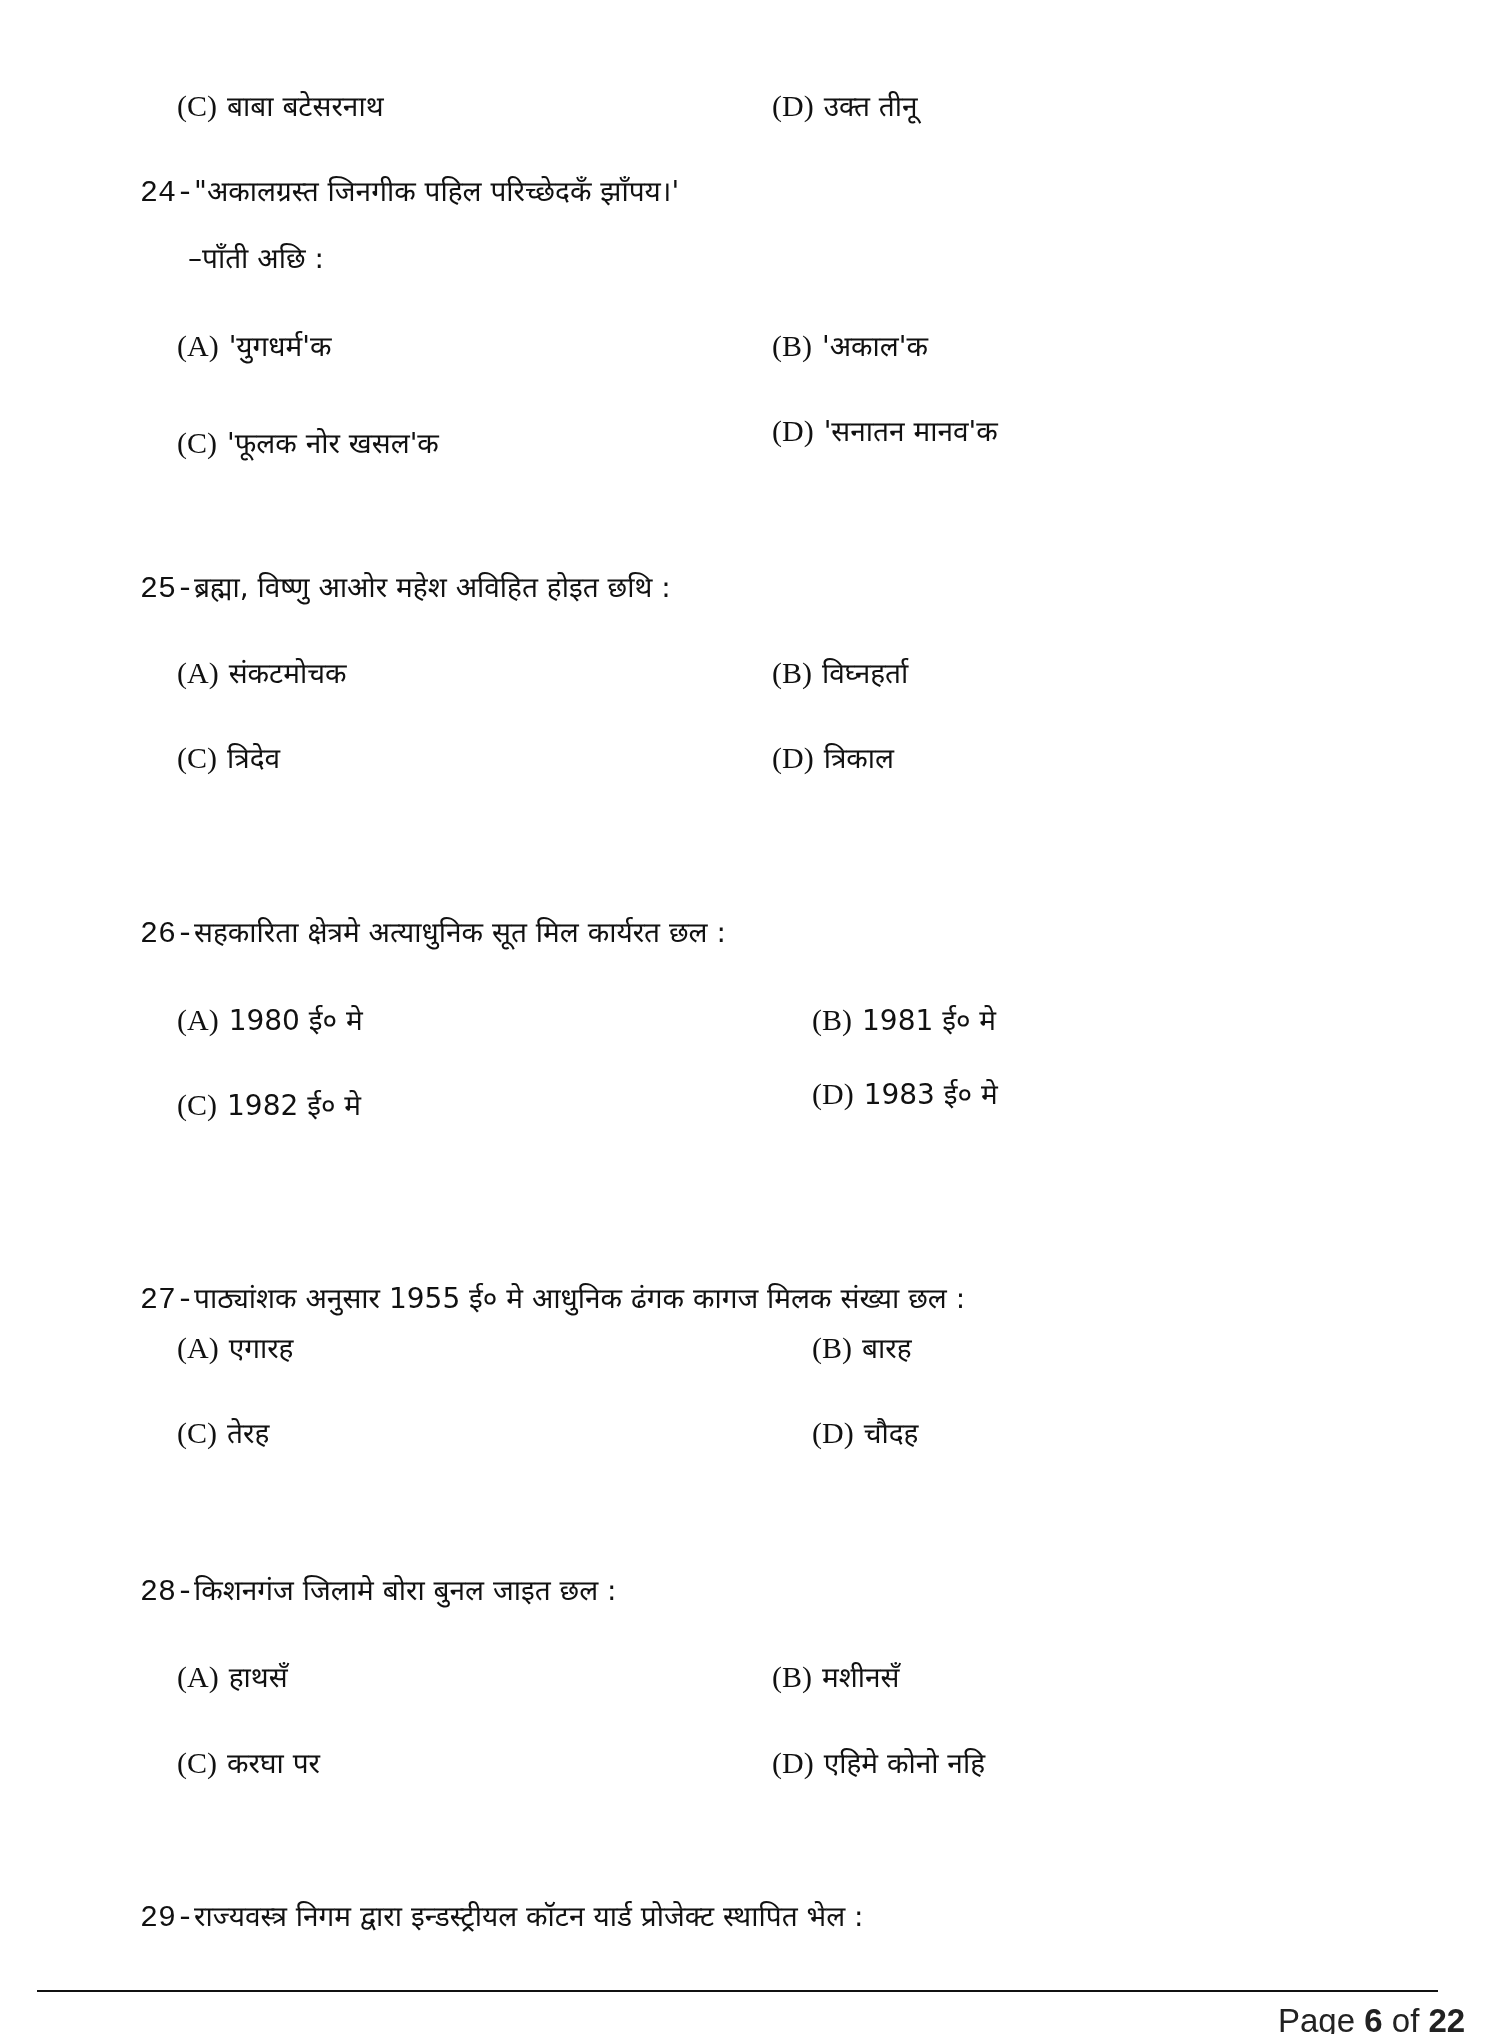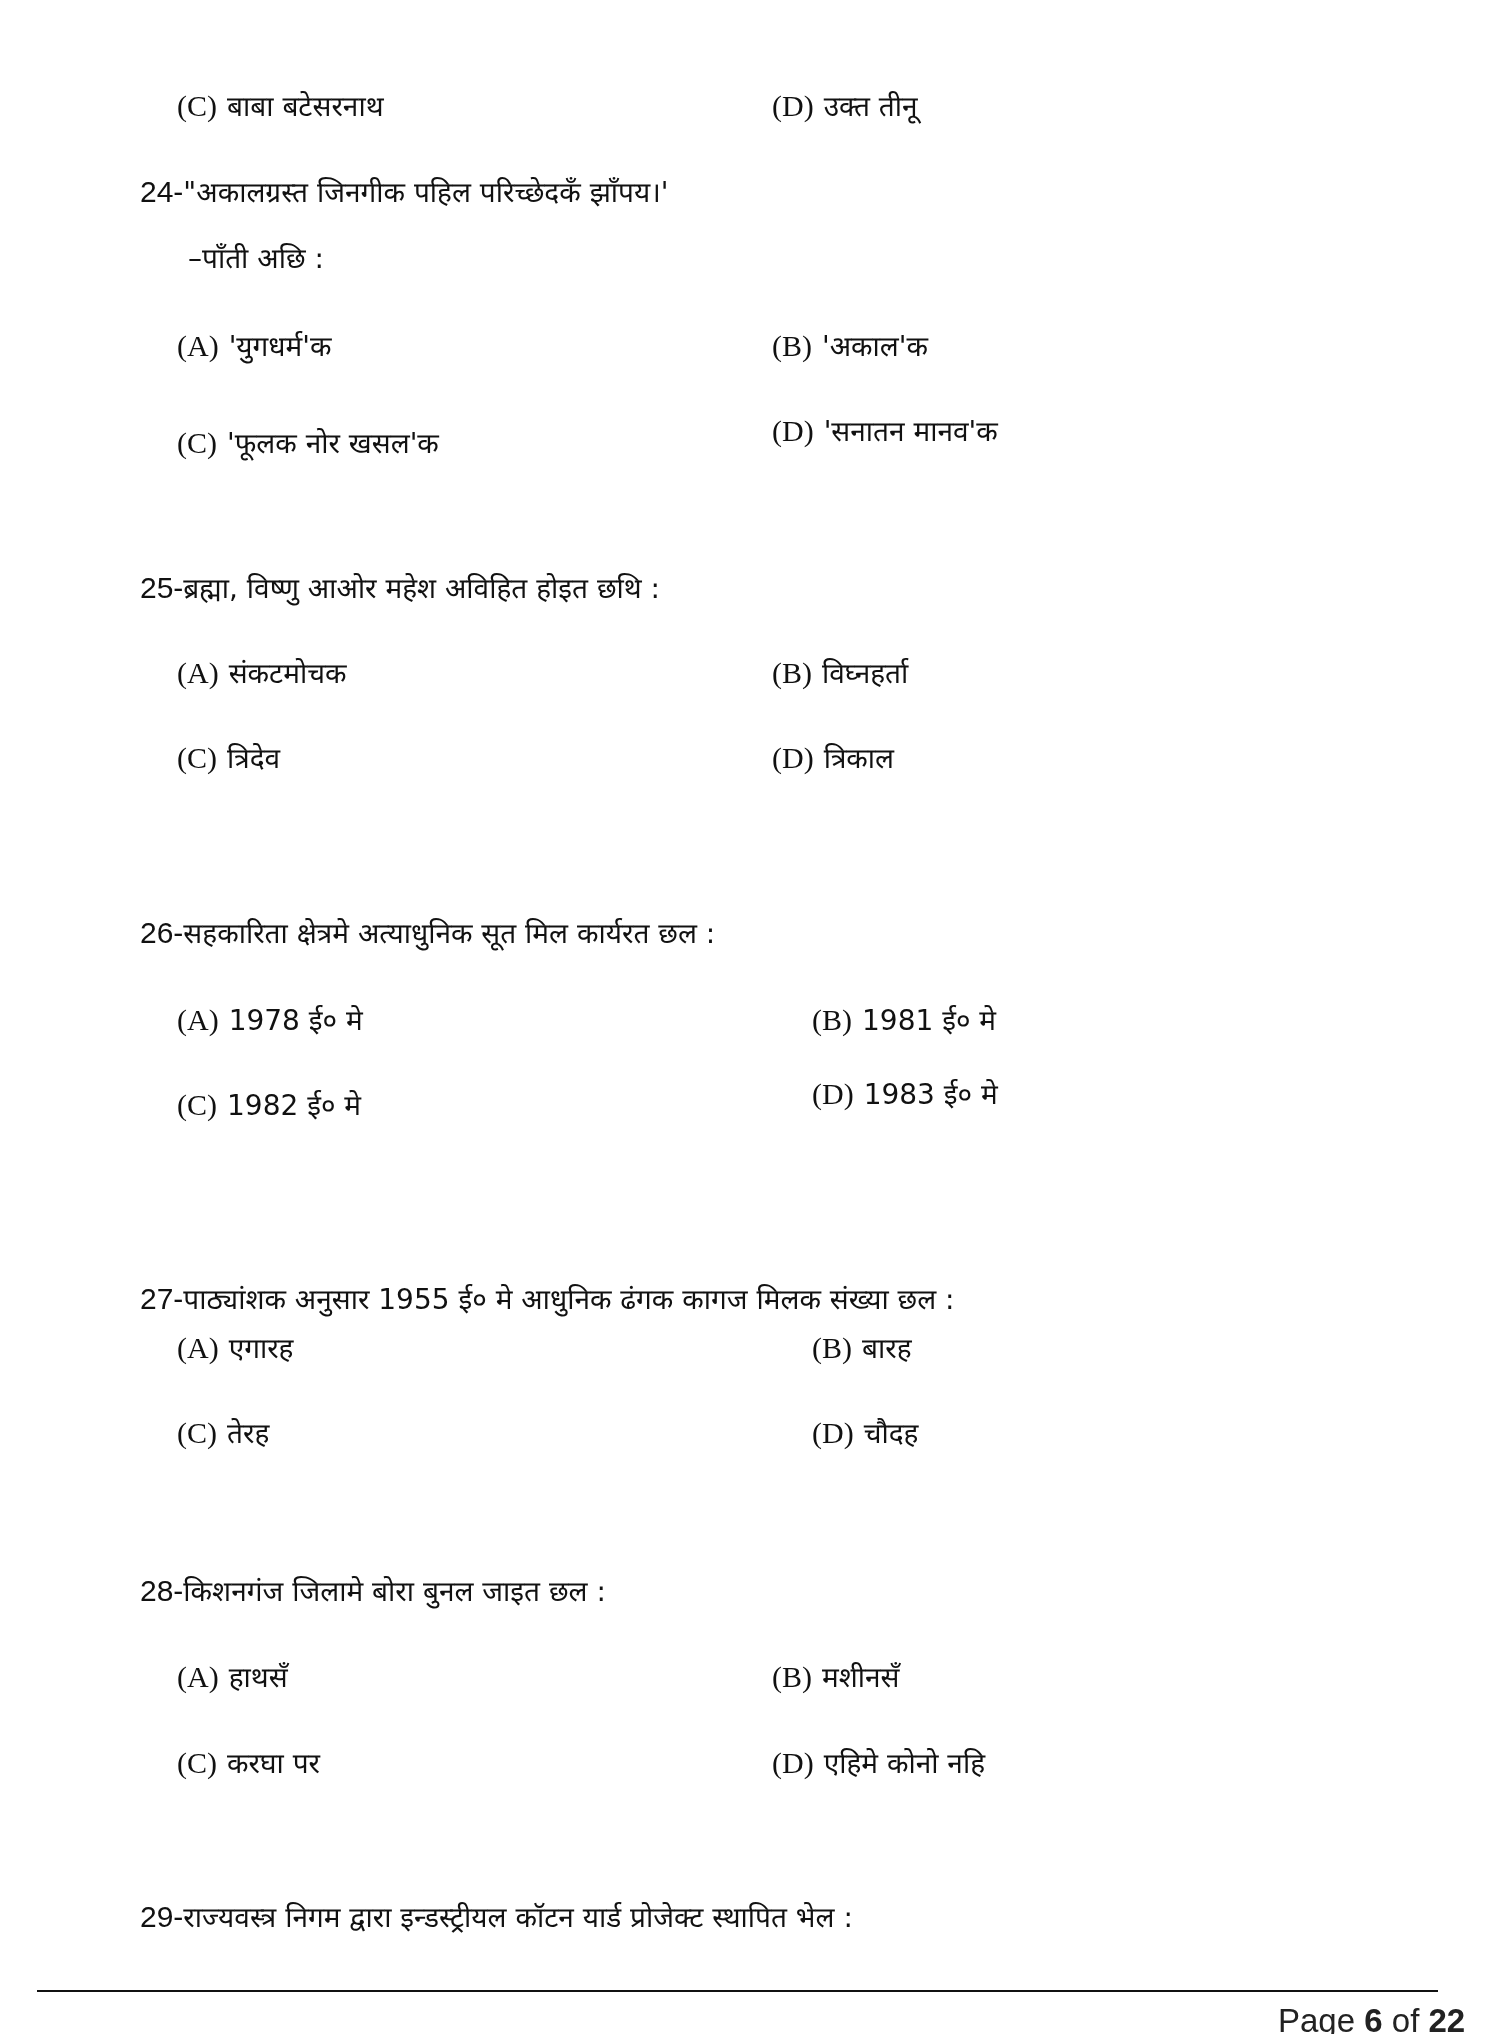--- a/index.html
+++ b/index.html
@@ -7,21 +7,21 @@
          font-family: "Liberation Serif", "DejaVu Serif", serif; color: #111; }
   .line { position: absolute; white-space: nowrap; font-size: 30px; line-height: 32px;
           transform: translateY(-50%); }
   .q { left: 140px; }
   .sub { left: 188px; text-align: right; }
   .optA { left: 177px; }
   .optB { left: 772px; text-align: center; }
   .optB2 { left: 812px; }
   .lbl { font-family: "Liberation Serif", serif; margin-right: 10px; }
   .txt { font-family: "DejaVu Sans", sans-serif; font-size: 28px; }
-  .qnum { font-family: Liberation Sans, sans-serif; }
+  .qnum { font-family: Liberation Mono, monospace; }
   .footer-rule { position: absolute; left: 37px; top: 1990px; width: 1401px; height: 2px; background: #111; }
   .page-num { position: absolute; left: 1278px; top: 2002px; font-family: "Liberation Sans", sans-serif;
               font-size: 33px; color: #222; white-space: nowrap; }
   .page-num b { font-weight: bold; }
 </style>
 </head>
 <body>
 
 <div class="line optA" style="top:106px">
   <span class="lbl">(C)</span><span class="txt">बाबा बटेसरनाथ</span>
@@ -62,21 +62,21 @@
   <span class="lbl">(C)</span><span class="txt">त्रिदेव</span>
 </div>
 <div class="line optB" style="top:758px">
   <span class="lbl">(D)</span><span class="txt">त्रिकाल</span>
 </div>
 
 <div class="line q" style="top:933px">
   <span class="qnum">26-</span><span class="txt">सहकारिता क्षेत्रमे अत्याधुनिक सूत मिल कार्यरत छल :</span>
 </div>
 <div class="line optA" style="top:1020px">
-  <span class="lbl">(A)</span><span class="txt">1978 ई० मे</span>
+  <span class="lbl">(A)</span><span class="txt">1980 ई० मे</span>
 </div>
 <div class="line optB2" style="top:1020px">
   <span class="lbl">(B)</span><span class="txt">1981 ई० मे</span>
 </div>
 <div class="line optA" style="top:1105px">
   <span class="lbl">(C)</span><span class="txt">1982 ई० मे</span>
 </div>
 <div class="line optB2" style="top:1094px">
   <span class="lbl">(D)</span><span class="txt">1983 ई० मे</span>
 </div>

